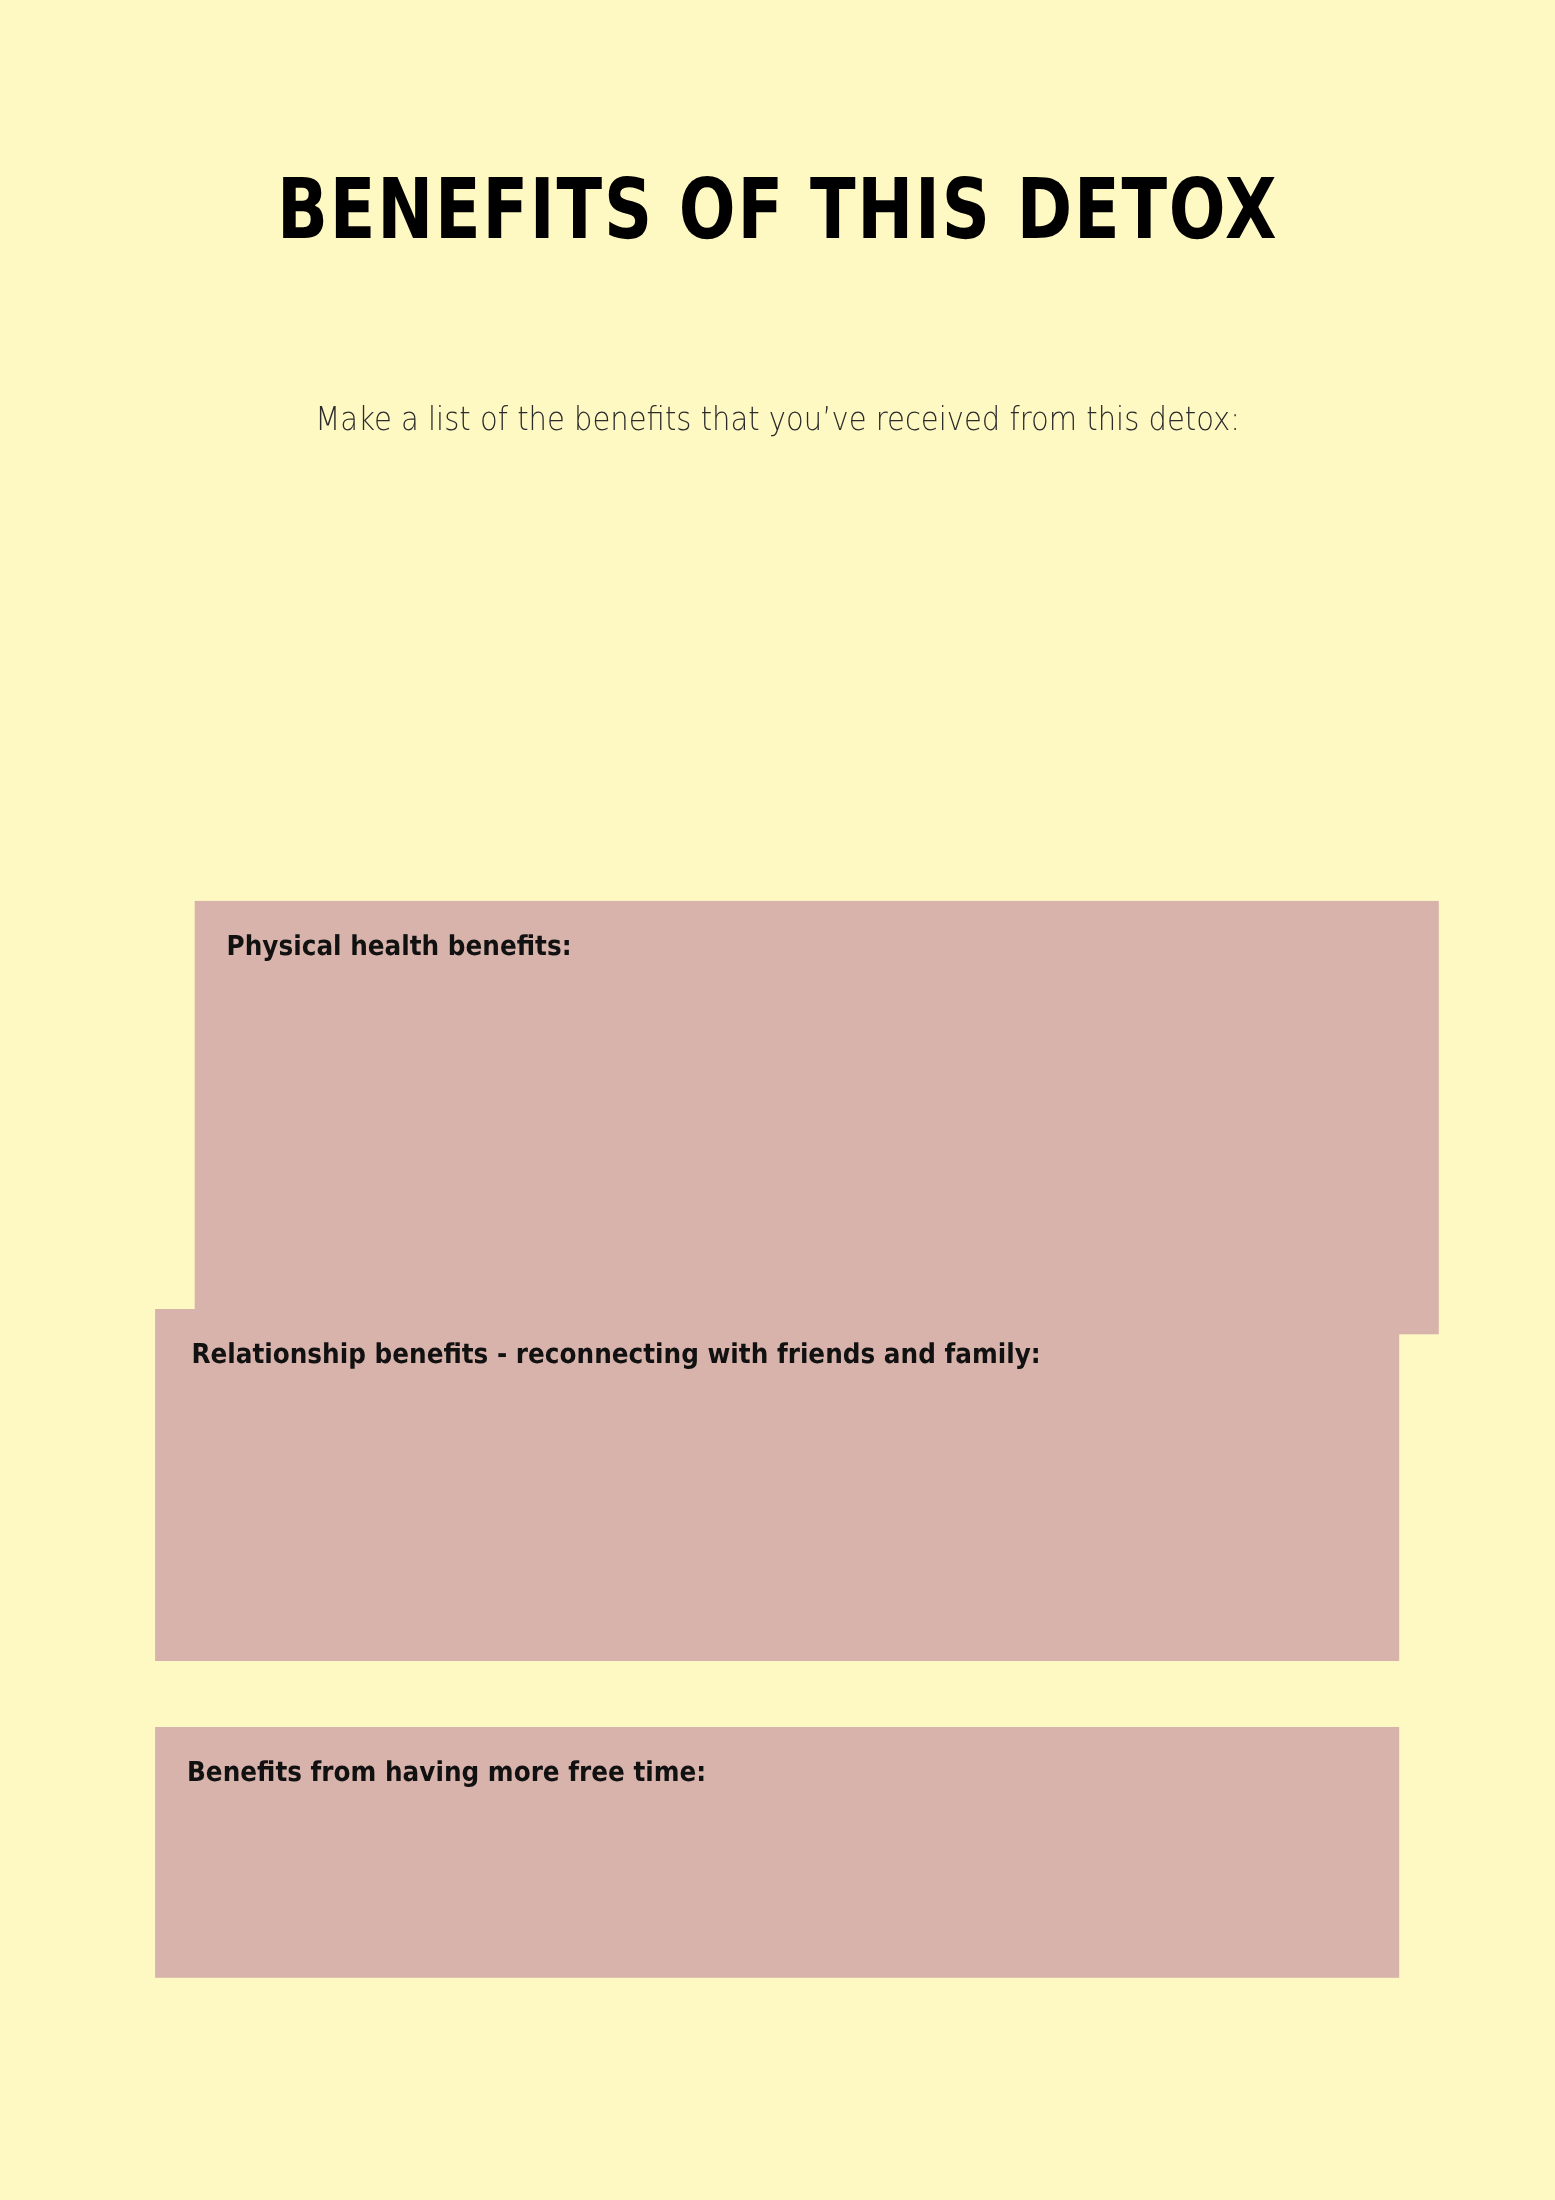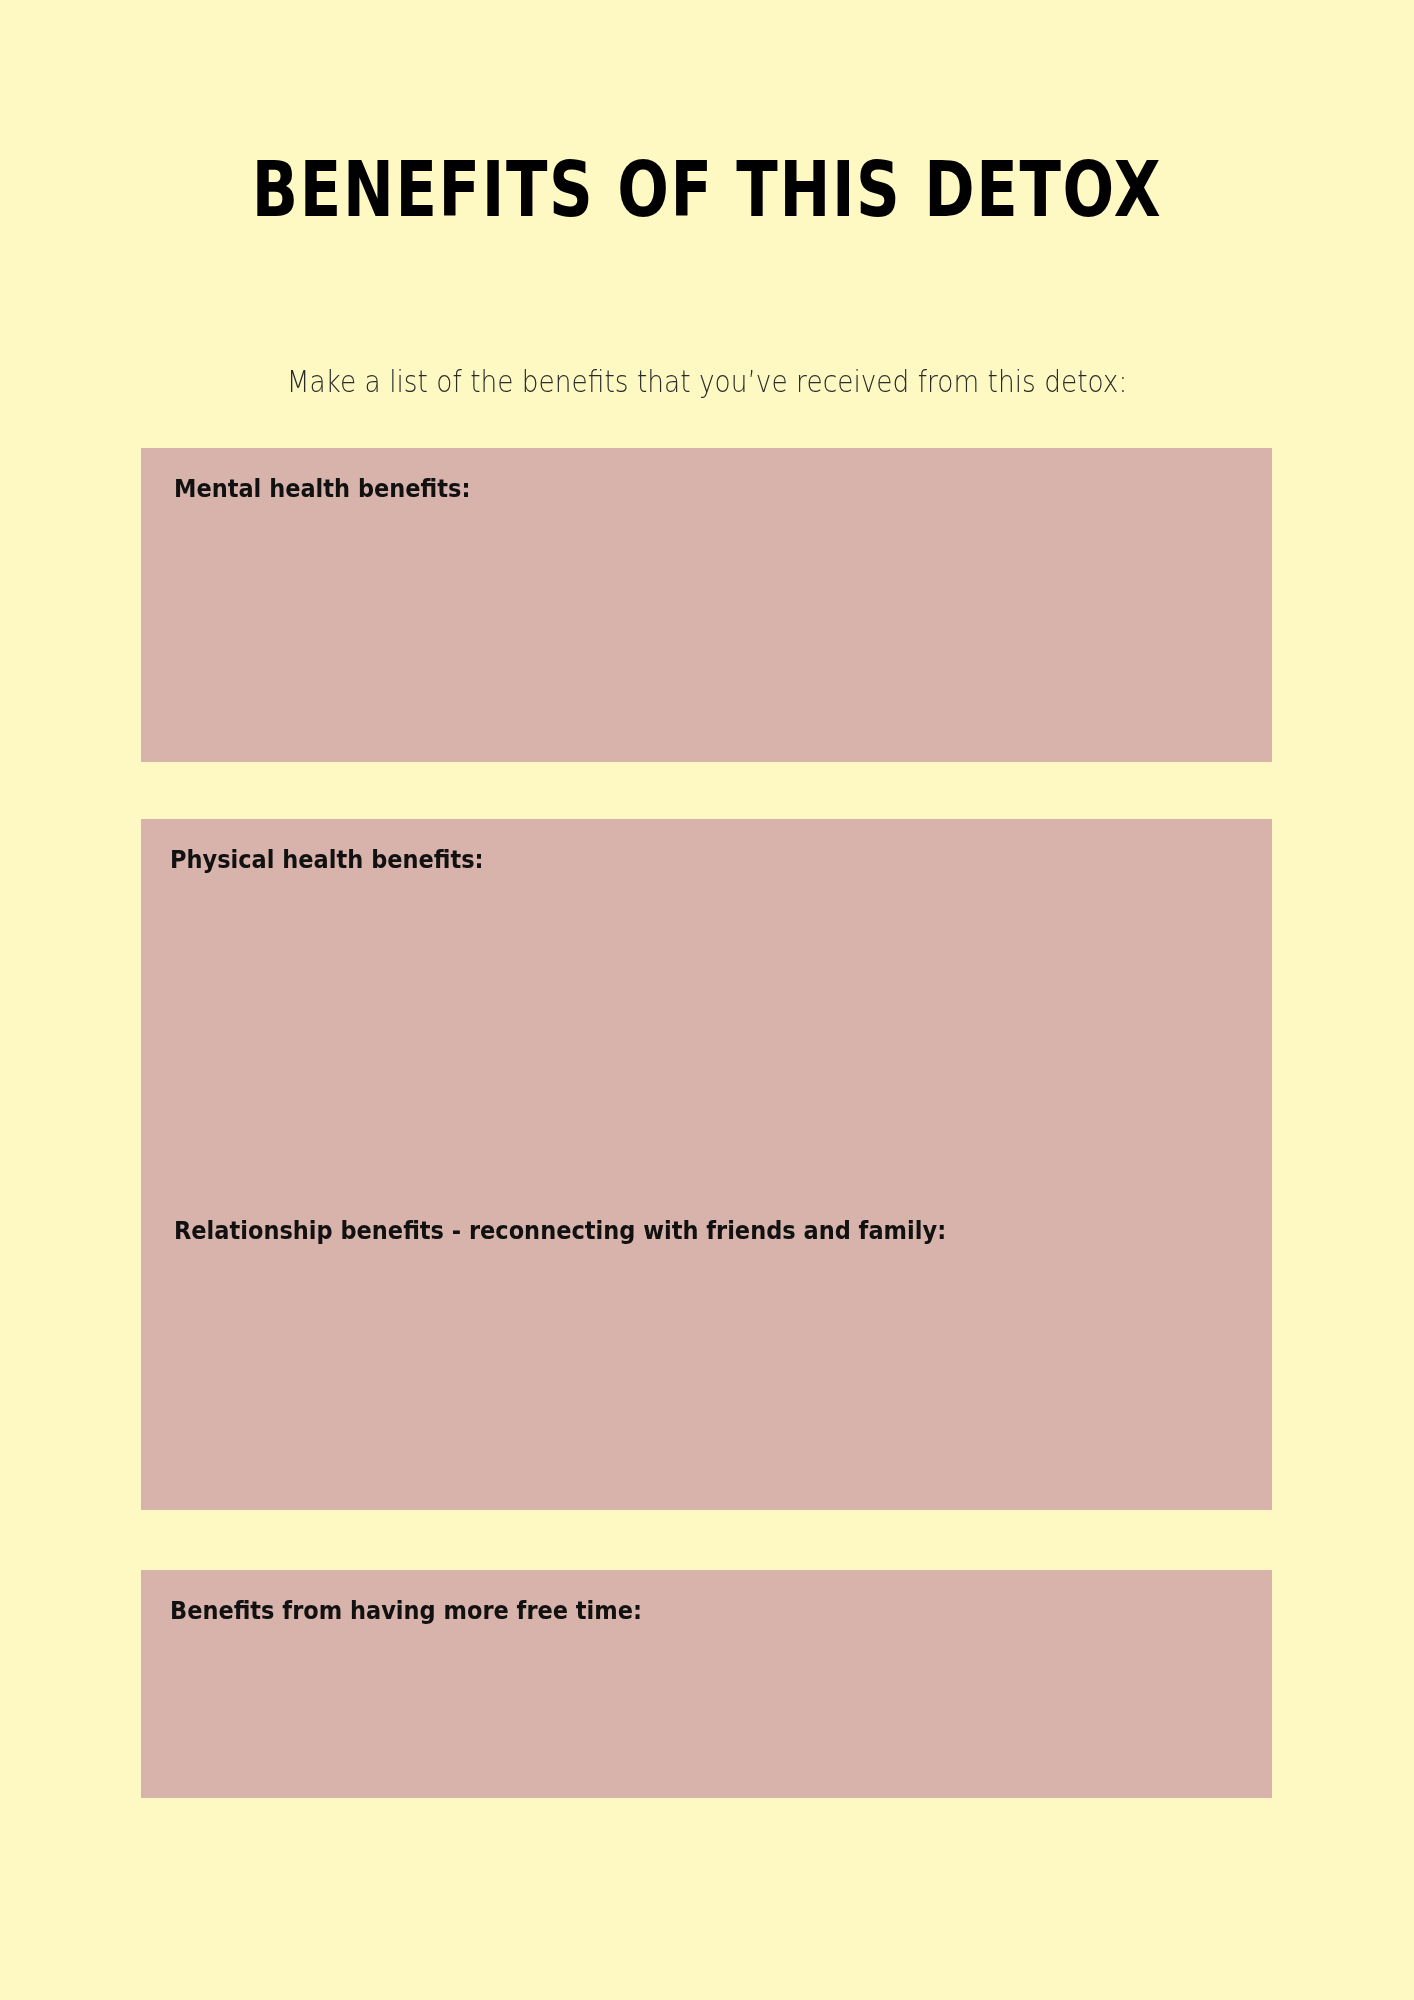--- a/index.html
+++ b/index.html
@@ -58,21 +58,21 @@
 
   
   .answer-box {
     position: absolute;
     left: 141px;
     width: 1131px;
     background: #d8b3ab;
     box-sizing: border-box;
   }
   .box-1 { top: 448px;  height: 314px; }
-  .box-2 { top: 819px;  height: 394px; }
+  .box-2 { top: 819px;  height: 394px; margin-left: 36px; }
   .box-3 { top: 1190px; height: 320px; }
   .box-4 { top: 1570px; height: 228px; }
 
   .box-label {
     position: absolute;
     top: 25px;
     left: 29px;
     right: 24px;
     font-family: "DejaVu Sans", sans-serif;
     font-weight: 700;
@@ -96,24 +96,20 @@
 </style>
 </head>
 <body>
 
 <div class="page">
 
   <h1 class="page-title">BENEFITS OF THIS DETOX</h1>
 
   <p class="page-subtitle">Make a list of the benefits that you’ve received from this detox:</p>
 
-  <section class="answer-box box-1">
-    <div class="box-label">Mental health benefits:</div>
-    <div class="box-writing-area"></div>
-  </section>
 
   <section class="answer-box box-2">
     <div class="box-label">Physical health benefits:</div>
     <div class="box-writing-area"></div>
   </section>
 
   <section class="answer-box box-3">
     <div class="box-label">Relationship benefits - reconnecting with friends and family:</div>
     <div class="box-writing-area"></div>
   </section>

